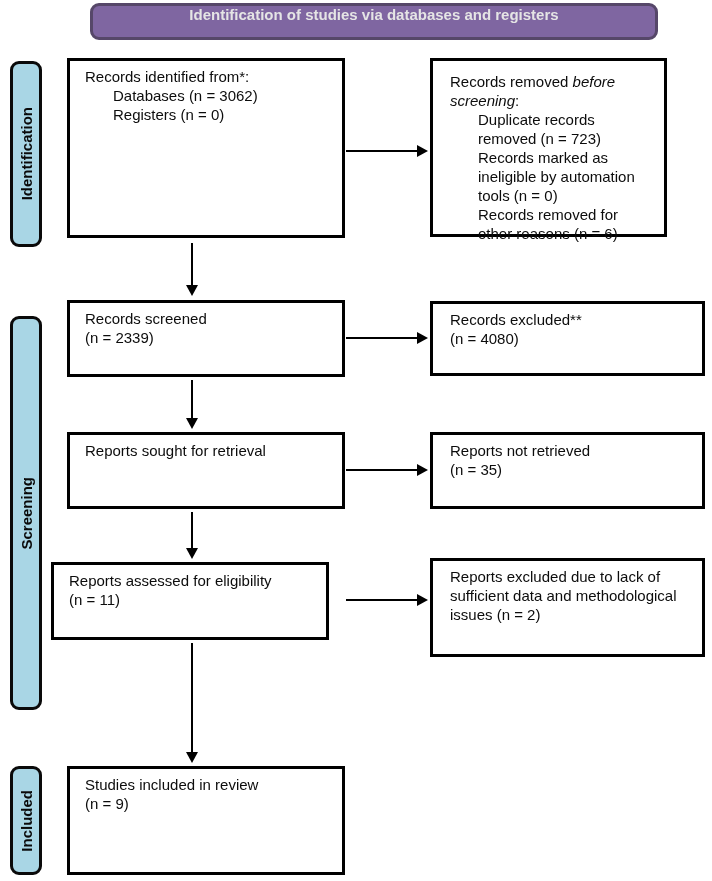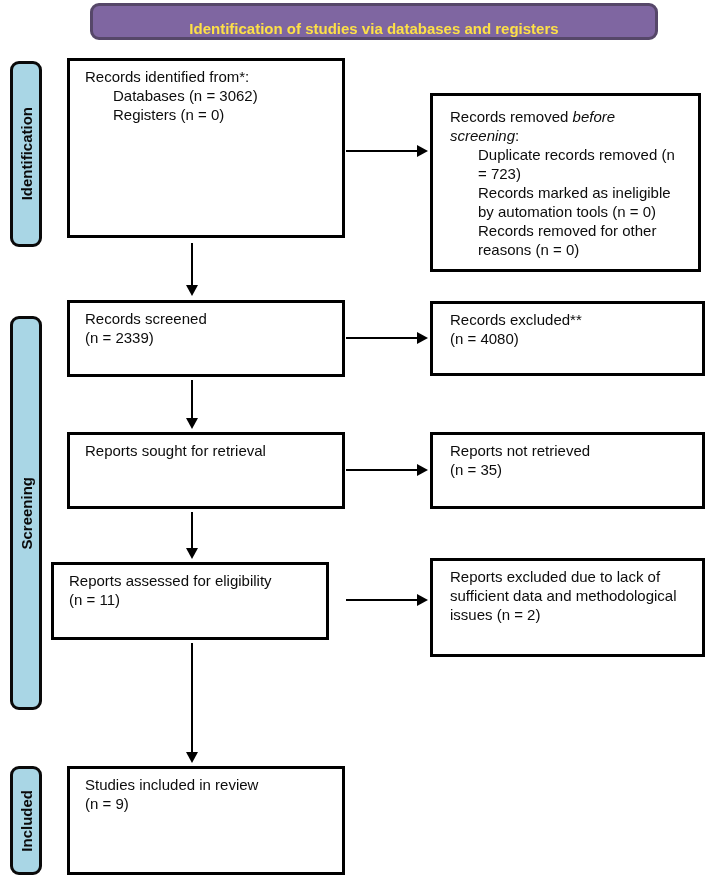--- a/index.html
+++ b/index.html
@@ -15,23 +15,23 @@
 
   
   .banner {
     position: absolute;
     left: 90px; top: 3px;
     width: 568px; height: 37px;
     box-sizing: border-box;
     background: #7f66a1;
     border: 3px solid #564769;
     border-radius: 9px;
-    display: flex; align-items: flex-end; justify-content: center;
+    display: flex; align-items: flex-start; justify-content: center;
     font-weight: bold; font-size: 15px;
-    color: #fde047;
+    color: #e5e5e5;
   }
 
   
   .side {
     position: absolute;
     left: 10px; width: 32px;
     box-sizing: border-box;
     background: #a9d6e5;
     border: 3px solid #0a0a0a;
     border-radius: 9px;
@@ -57,21 +57,21 @@
     font-size: 15px;
     line-height: 19px;
     display: flex; flex-direction: column; justify-content: flex-start;
     padding: 6px 10px 6px 15px;
   }
   .box.top-align { justify-content: flex-start; padding-top: 11px; padding-left: 17px; }
   .indent { padding-left: 28px; }
   .em { font-style: italic; }
 
   .box-records-identified   { left: 67px;  top: 58px;  width: 278px; height: 180px; }
-  .box-records-removed      { left: 430px; top: 58px;  width: 271px; height: 179px; padding-right: 16px; margin-top: 35px; }
+  .box-records-removed      { left: 430px; top: 58px;  width: 237px; height: 179px; padding-right: 16px; }
   .box-records-screened     { left: 67px;  top: 300px; width: 278px; height: 77px; }
   .box-records-excluded     { left: 430px; top: 301px; width: 275px; height: 75px;  padding-left: 17px; }
   .box-reports-sought       { left: 67px;  top: 432px; width: 278px; height: 77px; }
   .box-reports-not-retrieved{ left: 430px; top: 432px; width: 275px; height: 77px;  padding-left: 17px; }
   .box-reports-assessed     { left: 51px;  top: 562px; width: 278px; height: 78px; }
   .box-reports-excluded     { left: 430px; top: 558px; width: 275px; height: 99px;  padding-left: 17px; padding-right: 0; }
   .box-studies-included     { left: 67px;  top: 766px; width: 278px; height: 109px; }
 
   
   .varrow { position: absolute; width: 14px; }
@@ -132,21 +132,21 @@
   <div class="box box-records-identified">
     <div>Records identified from*:</div>
     <div class="indent">Databases (n = 3062)</div>
     <div class="indent">Registers (n = 0)</div>
   </div>
 
   <div class="box top-align box-records-removed">
     <div><span>Records removed </span><span class="em">before screening</span><span>:</span></div>
     <div class="indent">Duplicate records removed (n = 723)</div>
     <div class="indent">Records marked as ineligible by automation tools (n = 0)</div>
-    <div class="indent">Records removed for other reasons (n = 0)</div>
+    <div class="indent">Records removed for other reasons (n = 6)</div>
   </div>
 
   <div class="box box-records-screened">
     <div>Records screened</div>
     <div>(n = 2339)</div>
   </div>
   <div class="box box-records-excluded">
     <div>Records excluded**</div>
     <div>(n = 4080)</div>
   </div>

